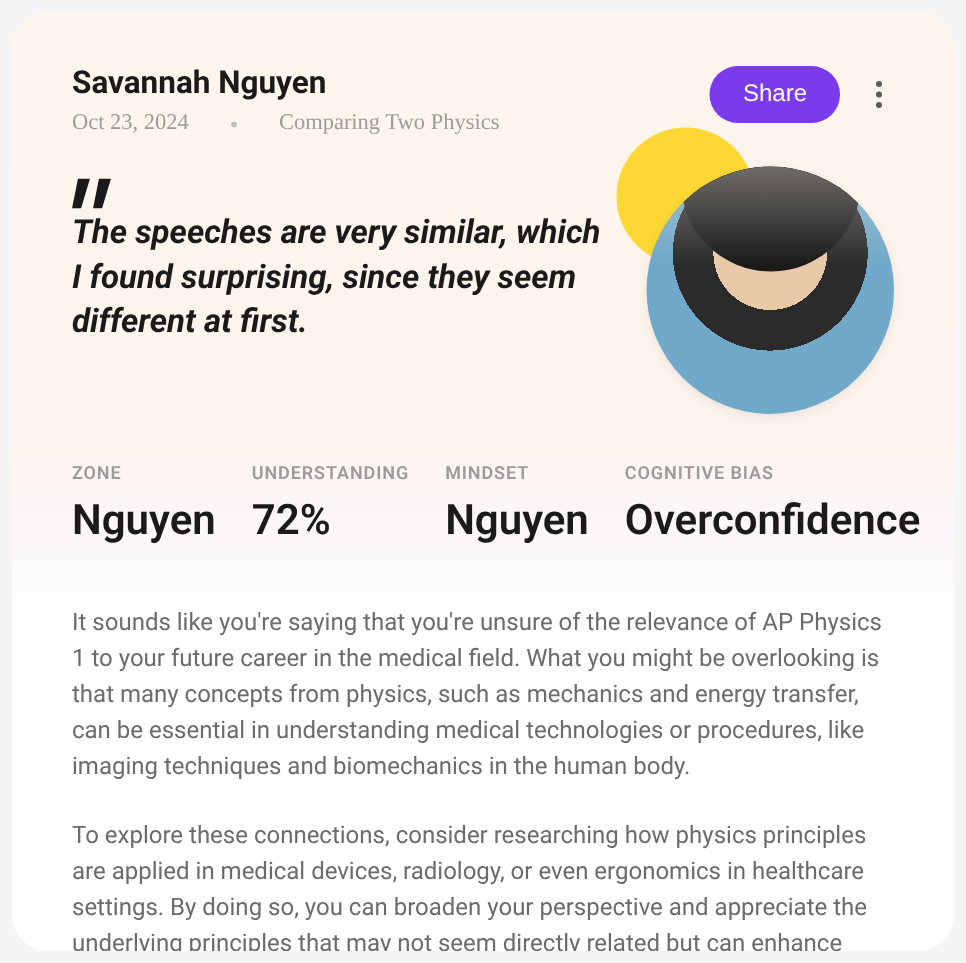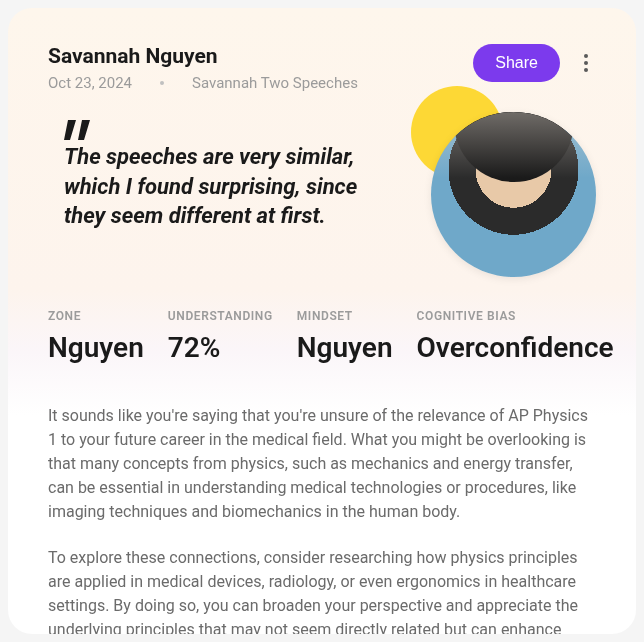--- a/index.html
+++ b/index.html
@@ -30,20 +30,21 @@
     font-weight: 700;
     color: #1a1a1a;
     margin-bottom: 6px;
   }
   .meta {
     font-size: 15px;
     color: #9b9b9b;
     display: flex;
     align-items: center;
     gap: 28px;
+    font-family: Liberation Serif, serif;
   }
   .dot {
     width: 4px; height: 4px; border-radius: 50%;
     background: #c0c0c0;
   }
   .header-right {
     display: flex;
     align-items: center;
     gap: 16px;
   }
@@ -68,21 +69,20 @@
   }
   .more-icon span {
     width: 4px; height: 4px; border-radius: 50%;
     background: #5a5a5a;
   }
   .content-row {
     display: flex;
     gap: 30px;
     margin-top: 20px;
     align-items: flex-start;
-    margin-left: 16px;
   }
   .quote-block { flex: 1; padding-top: 8px; }
   .quote-mark-svg { display: block; margin-bottom: 2px; }
   .quote-text {
     font-size: 22px;
     font-weight: 700;
     font-style: italic;
     color: #1a1a1a;
     line-height: 1.35;
   }
@@ -159,21 +159,21 @@
 <body>
 
 <div class="card">
 
   <div class="header-row">
     <div class="header-left">
       <div class="name">Savannah Nguyen</div>
       <div class="meta">
         <span>Oct 23, 2024</span>
         <span class="dot"></span>
-        <span>Savannah Two Speeches</span>
+        <span>Comparing Two Physics</span>
       </div>
     </div>
     <div class="header-right">
       <button class="share-btn">Share</button>
       <div class="more-icon">
         <span></span>
           <span></span>
           <span></span>
       </div>
     </div>

